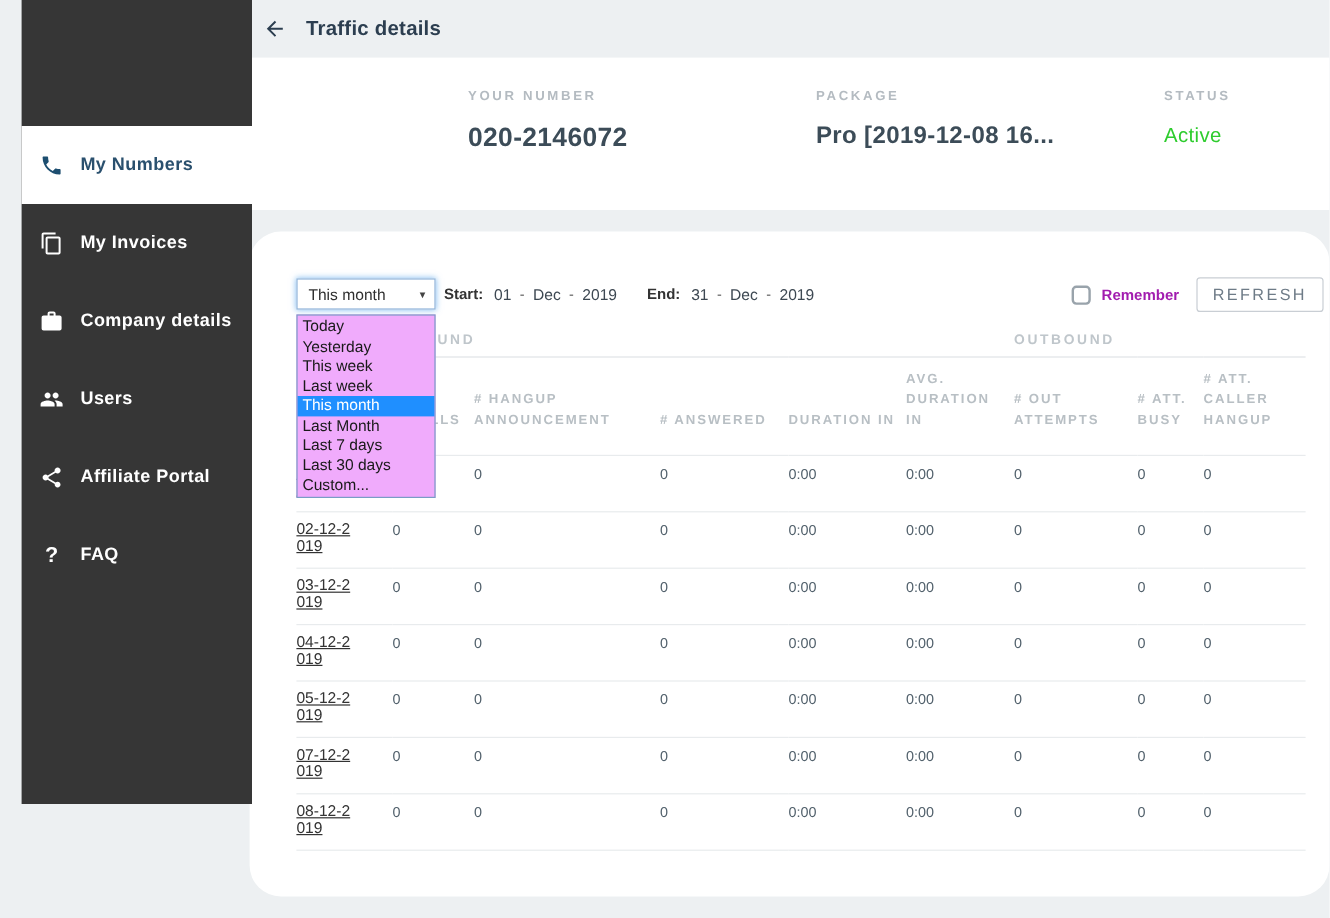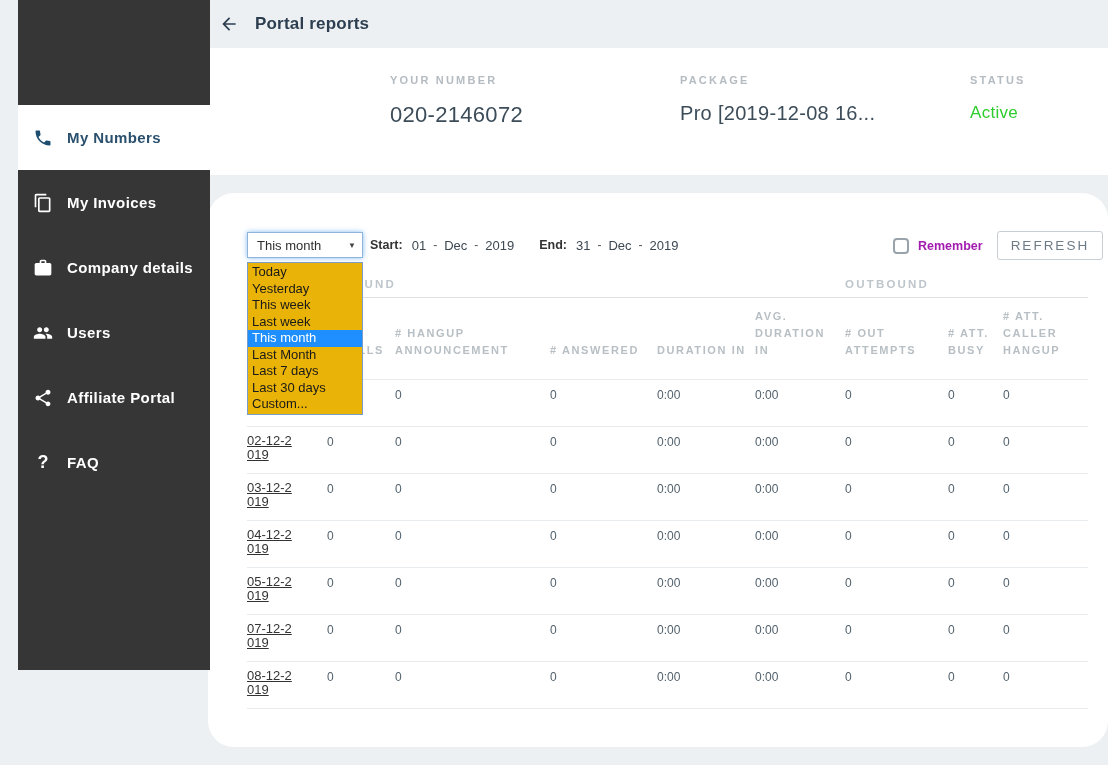--- a/index.html
+++ b/index.html
@@ -21,37 +21,37 @@
   
   .main { position:absolute; left:192px; top:0; width:916px; height:765px; }
   .topbar { height:48px; display:flex; align-items:center; padding-left:27px; }
   .back-arrow svg { width:20px; height:20px; fill:#2c3e50; display:block; }
   .page-title { margin-left:16px; font-size:17px; font-weight:700; color:#2c3e50; letter-spacing:.2px; }
 
   .card { background:#ffffff; margin-left:16px; width:900px; }
   .card1 { height:127px; padding:26px 0 0 39px; position:relative; }
   .info-col { position:absolute; top:26px; }
   .info-label { font-size:11px; font-weight:700; color:#b4bbc1; letter-spacing:2.2px; text-transform:uppercase; }
-  .info-value { margin-top:16px; font-size:22px; color:#3c4c58; letter-spacing:.3px; }
+  .info-value { margin-top:16px; font-size:22px; color:#3c4c58; letter-spacing:.3px;font-weight:bold; }
   .pkg .info-value { font-size:20px; }
   .status .info-value { font-size:17px; font-weight:400; margin-top:17px; }
   .flagbox { margin-top:18px; width:33px; height:20px; display:flex; flex-direction:column; box-shadow:0 0 1px rgba(0,0,0,.25); }
   .flagbox .r { flex:1; background:#ae2330; }
   .flagbox .w { flex:1; background:#ffffff; }
   .flagbox .b { flex:1; background:#2a4b8d; }
 
   .card2 { position:relative; margin-top:18px; height:554px;border-radius:26px; }
 
   
   .select-box { position:absolute; left:39px; top:39px; width:116px; height:26px; background:#fff;
     border:1px solid #8fb3d9; box-shadow:0 0 5px rgba(88,166,236,.75); display:flex; align-items:center;
     padding:0 6px 0 9px; cursor:pointer; }
   .select-box .sel-text { font-size:13px; color:#2f2f2f; flex:1; }
   .select-box .sel-arrow { font-size:8px; color:#444; }
-  .dd-list { position:absolute; left:39px; top:69px; width:116px; background:#eab308; border:1px solid #7a9cc6;
+  .dd-list { position:absolute; left:39px; top:69px; width:116px; background:#f0abfc; border:1px solid #7a9cc6;
     z-index:20; padding:1px 0; }
   .dd-item { font-size:13px; color:#1a1a1a; line-height:16.5px; padding-left:4px; cursor:pointer; white-space:nowrap; }
   .dd-item.selected { background:#1f8fff; color:#ffffff; }
 
   .dates-row { position:absolute; left:162px; top:39px; height:26px; display:flex; align-items:center; }
   .dlabel { font-size:12.5px; font-weight:700; color:#333; margin-right:9px; }
   .dpart { font-size:13px; color:#3d4852; margin-right:7px; cursor:pointer; }
   .ddash { font-size:12px; color:#555; margin-right:7px; }
   .end-gap { width:18px; }
 
@@ -134,21 +134,21 @@
 </div>
 
 <div class="main">
 
   <div class="topbar">
     <span class="back-arrow">
       <svg viewBox="0 0 24 24">
           <path d="M20 11H7.83l5.59-5.59L12 4l-8 8 8 8 1.41-1.41L7.83 13H20v-2z"></path>
         </svg>
     </span>
-    <span class="page-title">Portal reports</span>
+    <span class="page-title">Traffic details</span>
   </div>
 
   <div class="card card1">
     <div class="info-col" style="left:182px;">
       <div class="info-label">YOUR NUMBER</div>
       <div class="info-value">020-2146072</div>
     </div>
     <div class="info-col pkg" style="left:472px;">
       <div class="info-label">PACKAGE</div>
       <div class="info-value">Pro [2019-12-08 16...</div>

